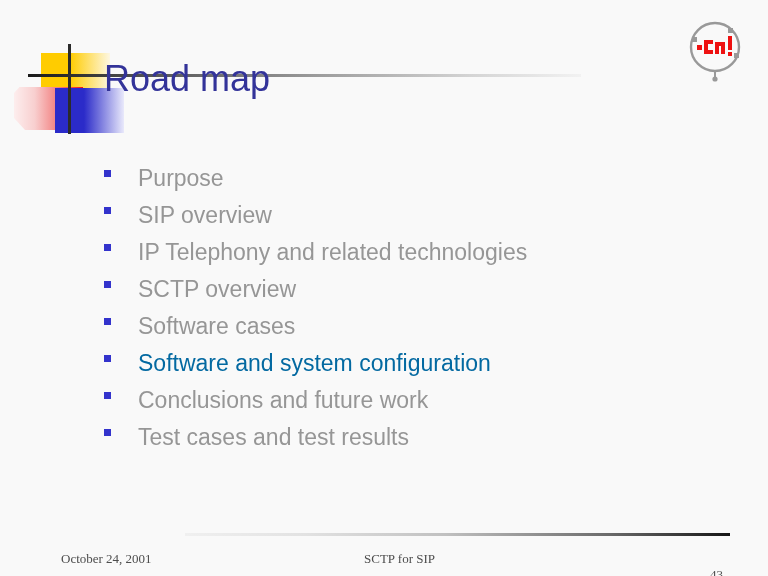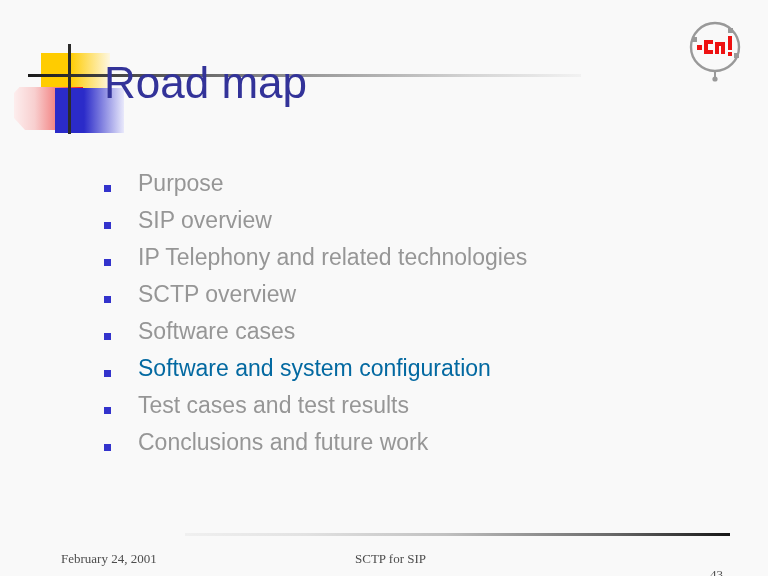--- a/index.html
+++ b/index.html
@@ -75,36 +75,36 @@
     width: 553px;
     height: 3px;
     background: linear-gradient(to right, #1a1a1a 0%, #4a4a4a 18%, #9b9b9b 52%, #d4d4d4 80%, #f2f2f2 100%);
   }
 
   
   #title {
     position: absolute;
     left: 104px;
     top: 58px;
-    font-size: 44px;
+    font-size: 36px;
     color: #333399;
     letter-spacing: 0px;
     white-space: nowrap;
   }
 
   
   #bullets {
     position: absolute;
     left: 104px;
     top: 160px;
     width: 620px;
   }
   .bullet-row {
     display: flex;
-    align-items: flex-end;
+    align-items: center;
     height: 37px;
   }
   .bullet-marker {
     width: 7px;
     height: 7px;
     background: #3333cc;
     flex: 0 0 auto;
     position: relative;
     top: -5px;
   }
@@ -129,21 +129,21 @@
   }
   .footer-text {
     position: absolute;
     top: 551px;
     font-family: "Liberation Serif", serif;
     font-size: 13px;
     color: #4d4d4d;
     white-space: nowrap;
   }
   #footer-date  { left: 61px; }
-  #footer-title { left: 355px; }
+  #footer-title { left: 364px; }
   #footer-page  { left: 710px; margin-top: 16px; }
 </style>
 </head>
 <body>
 
 <div id="slide">
 
   <div id="deco">
     <div class="deco-yellow"></div>
     <div class="deco-red"></div>
@@ -203,28 +203,28 @@
       <span class="bullet-text">Software cases</span>
     </div>
 
     <div class="bullet-row highlight">
       <span class="bullet-marker"></span>
       <span class="bullet-text">Software and system configuration</span>
     </div>
 
     <div class="bullet-row">
       <span class="bullet-marker"></span>
+      <span class="bullet-text">Conclusions and future work</span>
+    </div>
+
+    <div class="bullet-row">
+      <span class="bullet-marker"></span>
       <span class="bullet-text">Test cases and test results</span>
     </div>
 
-    <div class="bullet-row">
-      <span class="bullet-marker"></span>
-      <span class="bullet-text">Conclusions and future work</span>
-    </div>
-
   </div>
 
   <div id="footer-rule"></div>
-  <div class="footer-text" id="footer-date">February 24, 2001</div>
+  <div class="footer-text" id="footer-date">October 24, 2001</div>
   <div class="footer-text" id="footer-title">SCTP for SIP</div>
   <div class="footer-text" id="footer-page">43</div>
 
 </div>
 
 </body></html>

